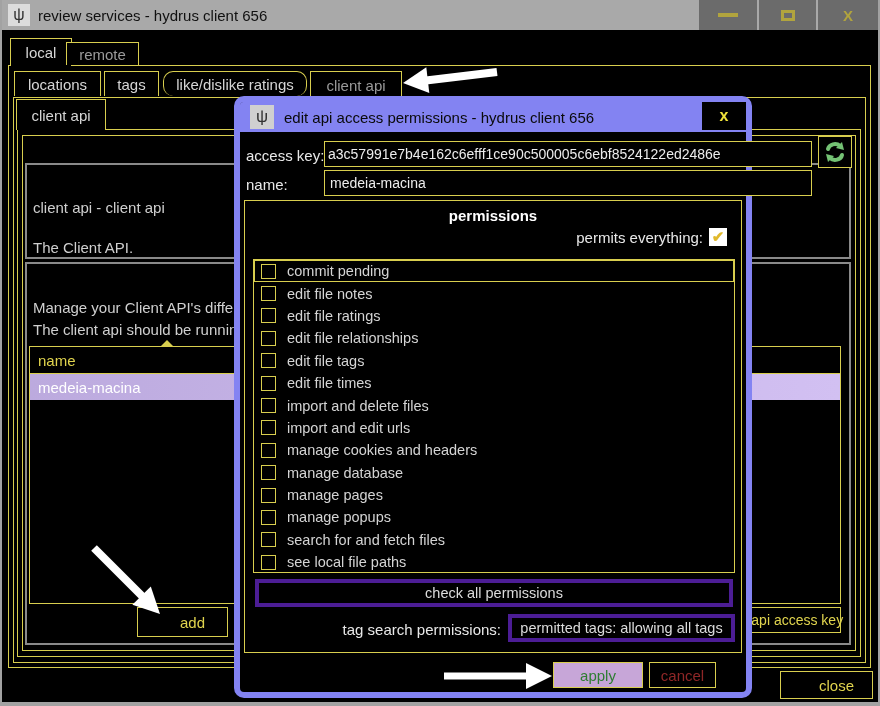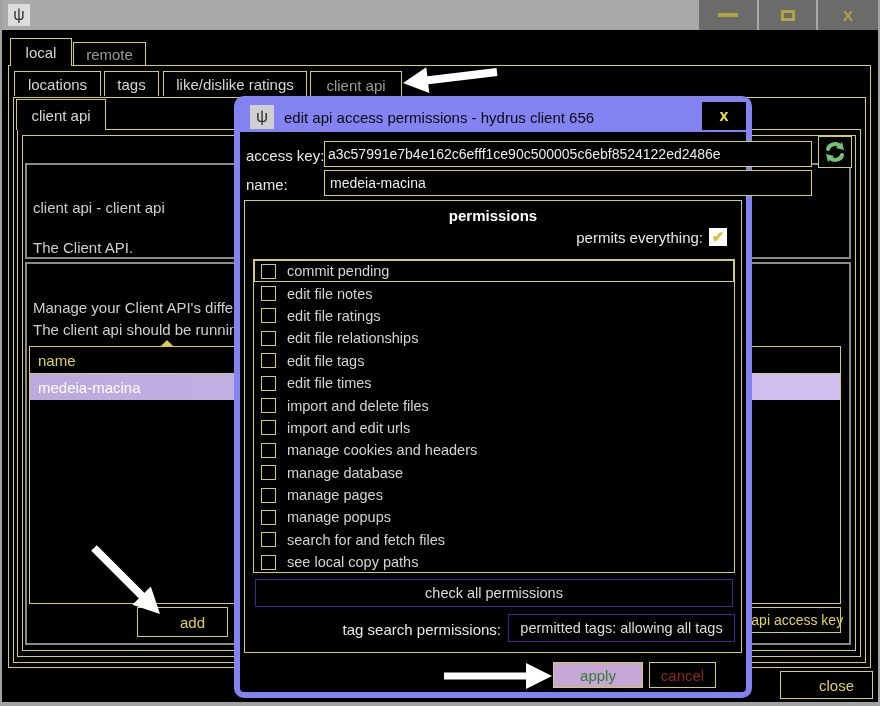--- a/index.html
+++ b/index.html
@@ -51,51 +51,51 @@
 
   .permgroup { position:absolute; left:4px; top:98px; width:498px; height:453px; border:1px solid #d8ce4e; }
   .permtitle { position:absolute; left:0; right:0; top:6px; text-align:center; font-weight:bold; font-size:15px; color:#fff; }
   .permits-label { position:absolute; right:38px; top:28px; font-size:15px; color:#e8e8e8; }
   .cb-checked { position:absolute; right:14px; top:27px; width:18px; height:18px; background:#fff; display:flex; align-items:center; justify-content:center; color:#e0b92c; font-size:15px; font-weight:bold; }
   .permlist { position:absolute; left:8px; top:58px; width:482px; height:314px; border:1px solid #d8ce4e; overflow:hidden; }
   .perm-row { height:22.4px; display:flex; align-items:center; }
   .perm-row.focused { outline:1px solid #d8ce4e; outline-offset:-1px; }
   .cb { width:15px; height:15px; border:1px solid #d8ce4e; background:#000; margin-left:7px; flex:none; }
   .perm-label { margin-left:11px; font-size:14.5px; color:#d4d4d4; white-space:nowrap; }
-  .graybtn { position:absolute; background:#000; border:1px solid #4c1d95; color:#dcdcdc; font-size:14.5px; display:flex; align-items:center; justify-content:center; white-space:nowrap; }
+  .graybtn { position:absolute; background:#000; border:4px solid #4c1d95; color:#dcdcdc; font-size:14.5px; display:flex; align-items:center; justify-content:center; white-space:nowrap; }
   .tagsearch-label { position:absolute; right:240px; top:420px; font-size:15px; color:#e8e8e8; white-space:nowrap; }
   .apply { position:absolute; left:313px; top:560px; width:90px; height:26px; background:#c7a6d8; border:1px solid #d8ce4e; color:#2e7d32; font-size:15px; display:flex; align-items:center; justify-content:center; }
   .cancel { position:absolute; left:409px; top:560px; width:67px; height:26px; background:#000; border:1px solid #d8ce4e; color:#8f2727; font-size:15px; display:flex; align-items:center; justify-content:center; }
 
   .arrows { position:absolute; inset:0; z-index:20; pointer-events:none; }
 </style>
 </head>
 <body>
 
 <div class="screen">
 
   <div class="ybox" style="left:8px; top:65px; width:863px; height:603px;"></div>
   <div class="ybox" style="left:13px; top:97px; width:853px; height:566px;"></div>
   <div class="ybox" style="left:17px; top:129px; width:844px; height:528px;"></div>
   <div class="ybox" style="left:22px; top:135px; width:834px; height:516px;"></div>
 
   <div class="tab" style="left:10px; top:38px; width:62px; height:28px;">
       <span>local</span>
     </div>
-  <div class="tab dim" style="left:73px; top:42px; width:73px; height:23px;">
+  <div class="tab dim" style="left:66px; top:42px; width:73px; height:23px;">
       <span>remote</span>
     </div>
 
   <div class="tab" style="left:14px; top:71px; width:87px; height:25px;">
       <span>locations</span>
     </div>
   <div class="tab" style="left:104px; top:71px; width:55px; height:25px;">
       <span>tags</span>
     </div>
-  <div class="tab" style="left:163px; top:71px; width:144px; height:25px;">
+  <div class="tab" style="left:163px; top:71px; width:144px; height:25px;border-radius:10px;">
       <span>like/dislike ratings</span>
     </div>
   <div class="tab dim" style="left:310px; top:71px; width:92px; height:27px;">
       <span>client api</span>
     </div>
 
   <div class="tab" style="left:16px; top:99px; width:90px; height:31px;">
       <span>client api</span>
     </div>
 
@@ -125,20 +125,21 @@
   </div>
 
   <div class="btn" style="left:137px; top:607px; width:91px; height:30px;">add</div>
   <div class="btn" style="left:700px; top:607px; width:141px; height:26px; font-size:14px;">
       <span>copy api access key</span>
     </div>
   <div class="btn" style="left:780px; top:671px; width:93px; height:28px;">close</div>
 
   <div class="titlebar">
     <div class="appicon">ψ</div>
+    <div class="title">review services - hydrus client 656</div>
     <div class="winbtn min">
         <span class="glyph-min"></span>
       </div>
     <div class="winbtn max">
         <span class="glyph-max"></span>
       </div>
     <div class="winbtn cls">
         <span class="glyph-x">X</span>
       </div>
   </div>
@@ -214,21 +215,21 @@
           <div class="perm-row">
             <span class="cb"></span>
             <span class="perm-label">manage popups</span>
           </div>
           <div class="perm-row">
             <span class="cb"></span>
             <span class="perm-label">search for and fetch files</span>
           </div>
           <div class="perm-row">
             <span class="cb"></span>
-            <span class="perm-label">see local copy paths</span>
+            <span class="perm-label">see local file paths</span>
           </div>
         </div>
 
       <div class="graybtn" style="left:10px; top:378px; width:478px; height:28px;">check all permissions</div>
       <div class="tagsearch-label">tag search permissions:</div>
       <div class="graybtn" style="left:263px; top:413px; width:227px; height:28px;">permitted tags: allowing all tags</div>
     </div>
 
     <div class="apply">apply</div>
     <div class="cancel">cancel</div>

